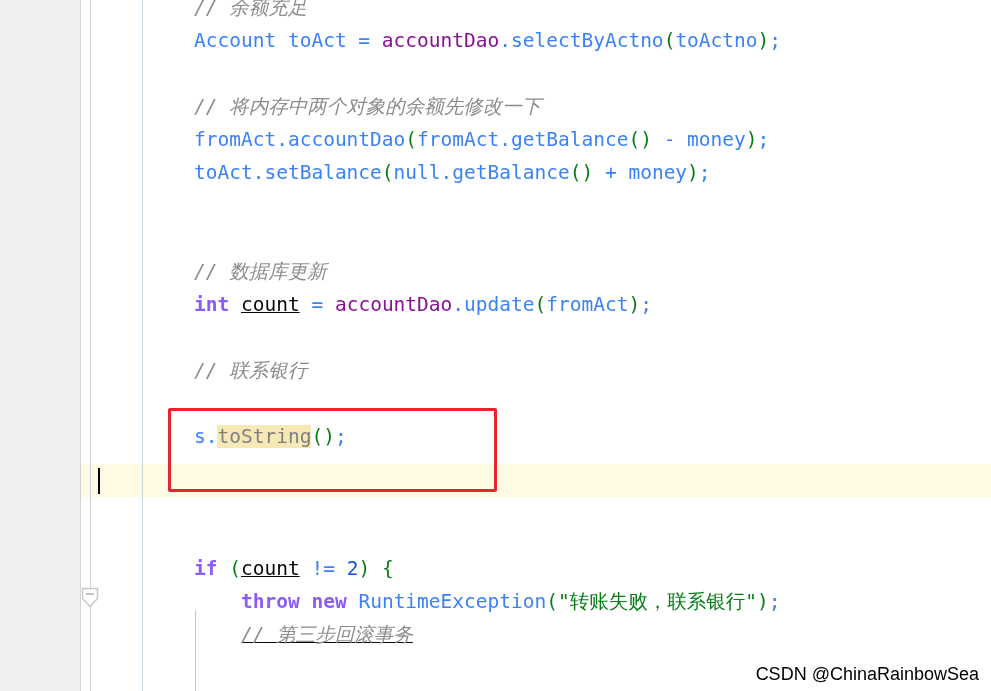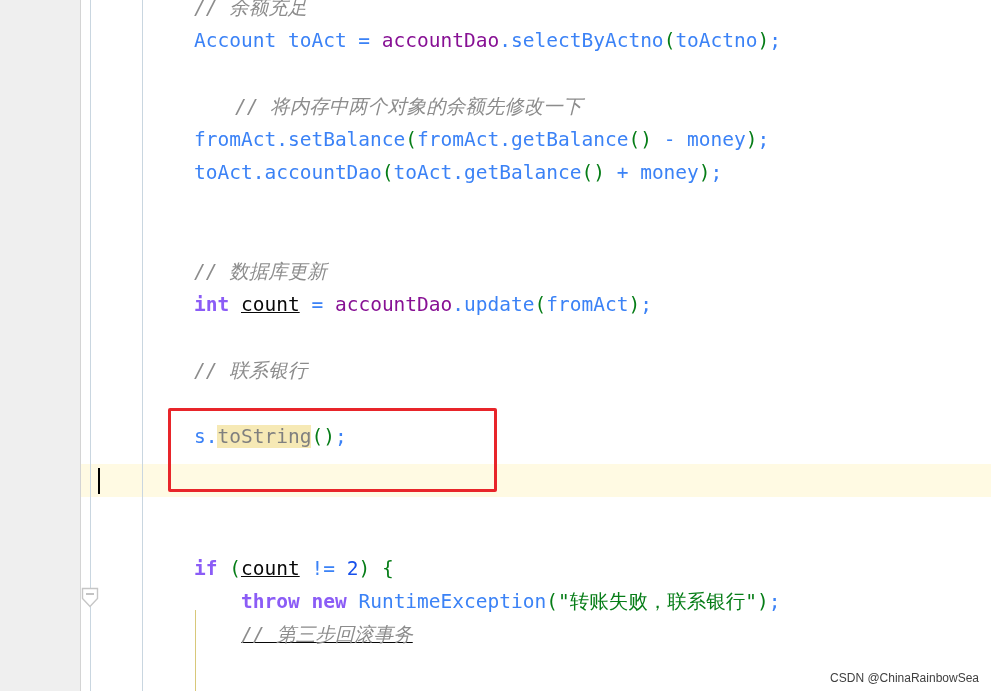--- a/index.html
+++ b/index.html
@@ -147,22 +147,22 @@
     position: absolute;
     z-index: 4;
   }
 
   
   .watermark {
     position: absolute;
     right: 12px;
     bottom: 6px;
     font-family: "Liberation Sans", sans-serif;
-    font-size: 12px;
-    color: #404040;
+    font-size: 18px;
+    color: #000000;
     z-index: 8;
     white-space: nowrap;
   }
 </style>
 </head>
 <body>
 
 <div id="editor">
 
   <div class="current-line" style="top: 464px;"></div>
@@ -202,23 +202,23 @@
       <line x1="7" y1="8" x2="15" y2="8" stroke="#a9a9a9" stroke-width="1.4"></line>
     </svg>
   </div>
 
   <div class="indent-guide" style="left:195px; top:610px; height:81px;"></div>
 
   <div class="code-layer" id="code-layer">
       <div class="line" style="top: -9px; left: 194px;"><span class="cmt">// 余额充足</span></div>
       <div class="line" style="top: 24px; left: 194px;"><span class="plain">Account toAct = </span><span class="field">accountDao</span><span class="plain">.selectByActno</span><span class="paren">(</span><span class="plain">toActno</span><span class="paren">)</span><span class="plain">;</span></div>
       <div class="line" style="top: 57px; left: 194px;"></div>
-      <div class="line" style="top: 90px; left: 194px; margin-left: 41px;"><span class="cmt">// 将内存中两个对象的余额先修改一下</span></div>
-      <div class="line" style="top: 123px; left: 194px;"><span class="plain">fromAct.setBalance</span><span class="paren">(</span><span class="plain">fromAct.getBalance</span><span class="paren">()</span><span class="plain"> - money</span><span class="paren">)</span><span class="plain">;</span></div>
-      <div class="line" style="top: 156px; left: 194px;"><span class="plain">toAct.accountDao</span><span class="paren">(</span><span class="plain">toAct.getBalance</span><span class="paren">()</span><span class="plain"> + money</span><span class="paren">)</span><span class="plain">;</span></div>
+      <div class="line" style="top: 90px; left: 194px;"><span class="cmt">// 将内存中两个对象的余额先修改一下</span></div>
+      <div class="line" style="top: 123px; left: 194px;"><span class="plain">fromAct.accountDao</span><span class="paren">(</span><span class="plain">fromAct.getBalance</span><span class="paren">()</span><span class="plain"> - money</span><span class="paren">)</span><span class="plain">;</span></div>
+      <div class="line" style="top: 156px; left: 194px;"><span class="plain">toAct.setBalance</span><span class="paren">(</span><span class="plain">null.getBalance</span><span class="paren">()</span><span class="plain"> + money</span><span class="paren">)</span><span class="plain">;</span></div>
       <div class="line" style="top: 189px; left: 194px;"></div>
       <div class="line" style="top: 222px; left: 194px;"></div>
       <div class="line" style="top: 255px; left: 194px;"><span class="cmt">// 数据库更新</span></div>
       <div class="line" style="top: 288px; left: 194px;"><span class="kw">int</span><span class="plain"> </span><span class="localvar">count</span><span class="plain"> = </span><span class="field">accountDao</span><span class="plain">.update</span><span class="paren">(</span><span class="plain">fromAct</span><span class="paren">)</span><span class="plain">;</span></div>
       <div class="line" style="top: 321px; left: 194px;"></div>
       <div class="line" style="top: 354px; left: 194px;"><span class="cmt">// 联系银行</span></div>
       <div class="line" style="top: 420px; left: 194px;"><span class="plain">s.</span><span class="hl-ident">toString</span><span class="paren">()</span><span class="plain">;</span></div>
       <div class="line" style="top: 453px; left: 194px;"></div>
       <div class="line" style="top: 519px; left: 194px;"></div>
       <div class="line" style="top: 552px; left: 194px;"><span class="kw">if</span><span class="plain"> </span><span class="paren">(</span><span class="localvar">count</span><span class="plain"> != </span><span class="num">2</span><span class="paren">)</span><span class="plain"> </span><span class="paren">{</span></div>

